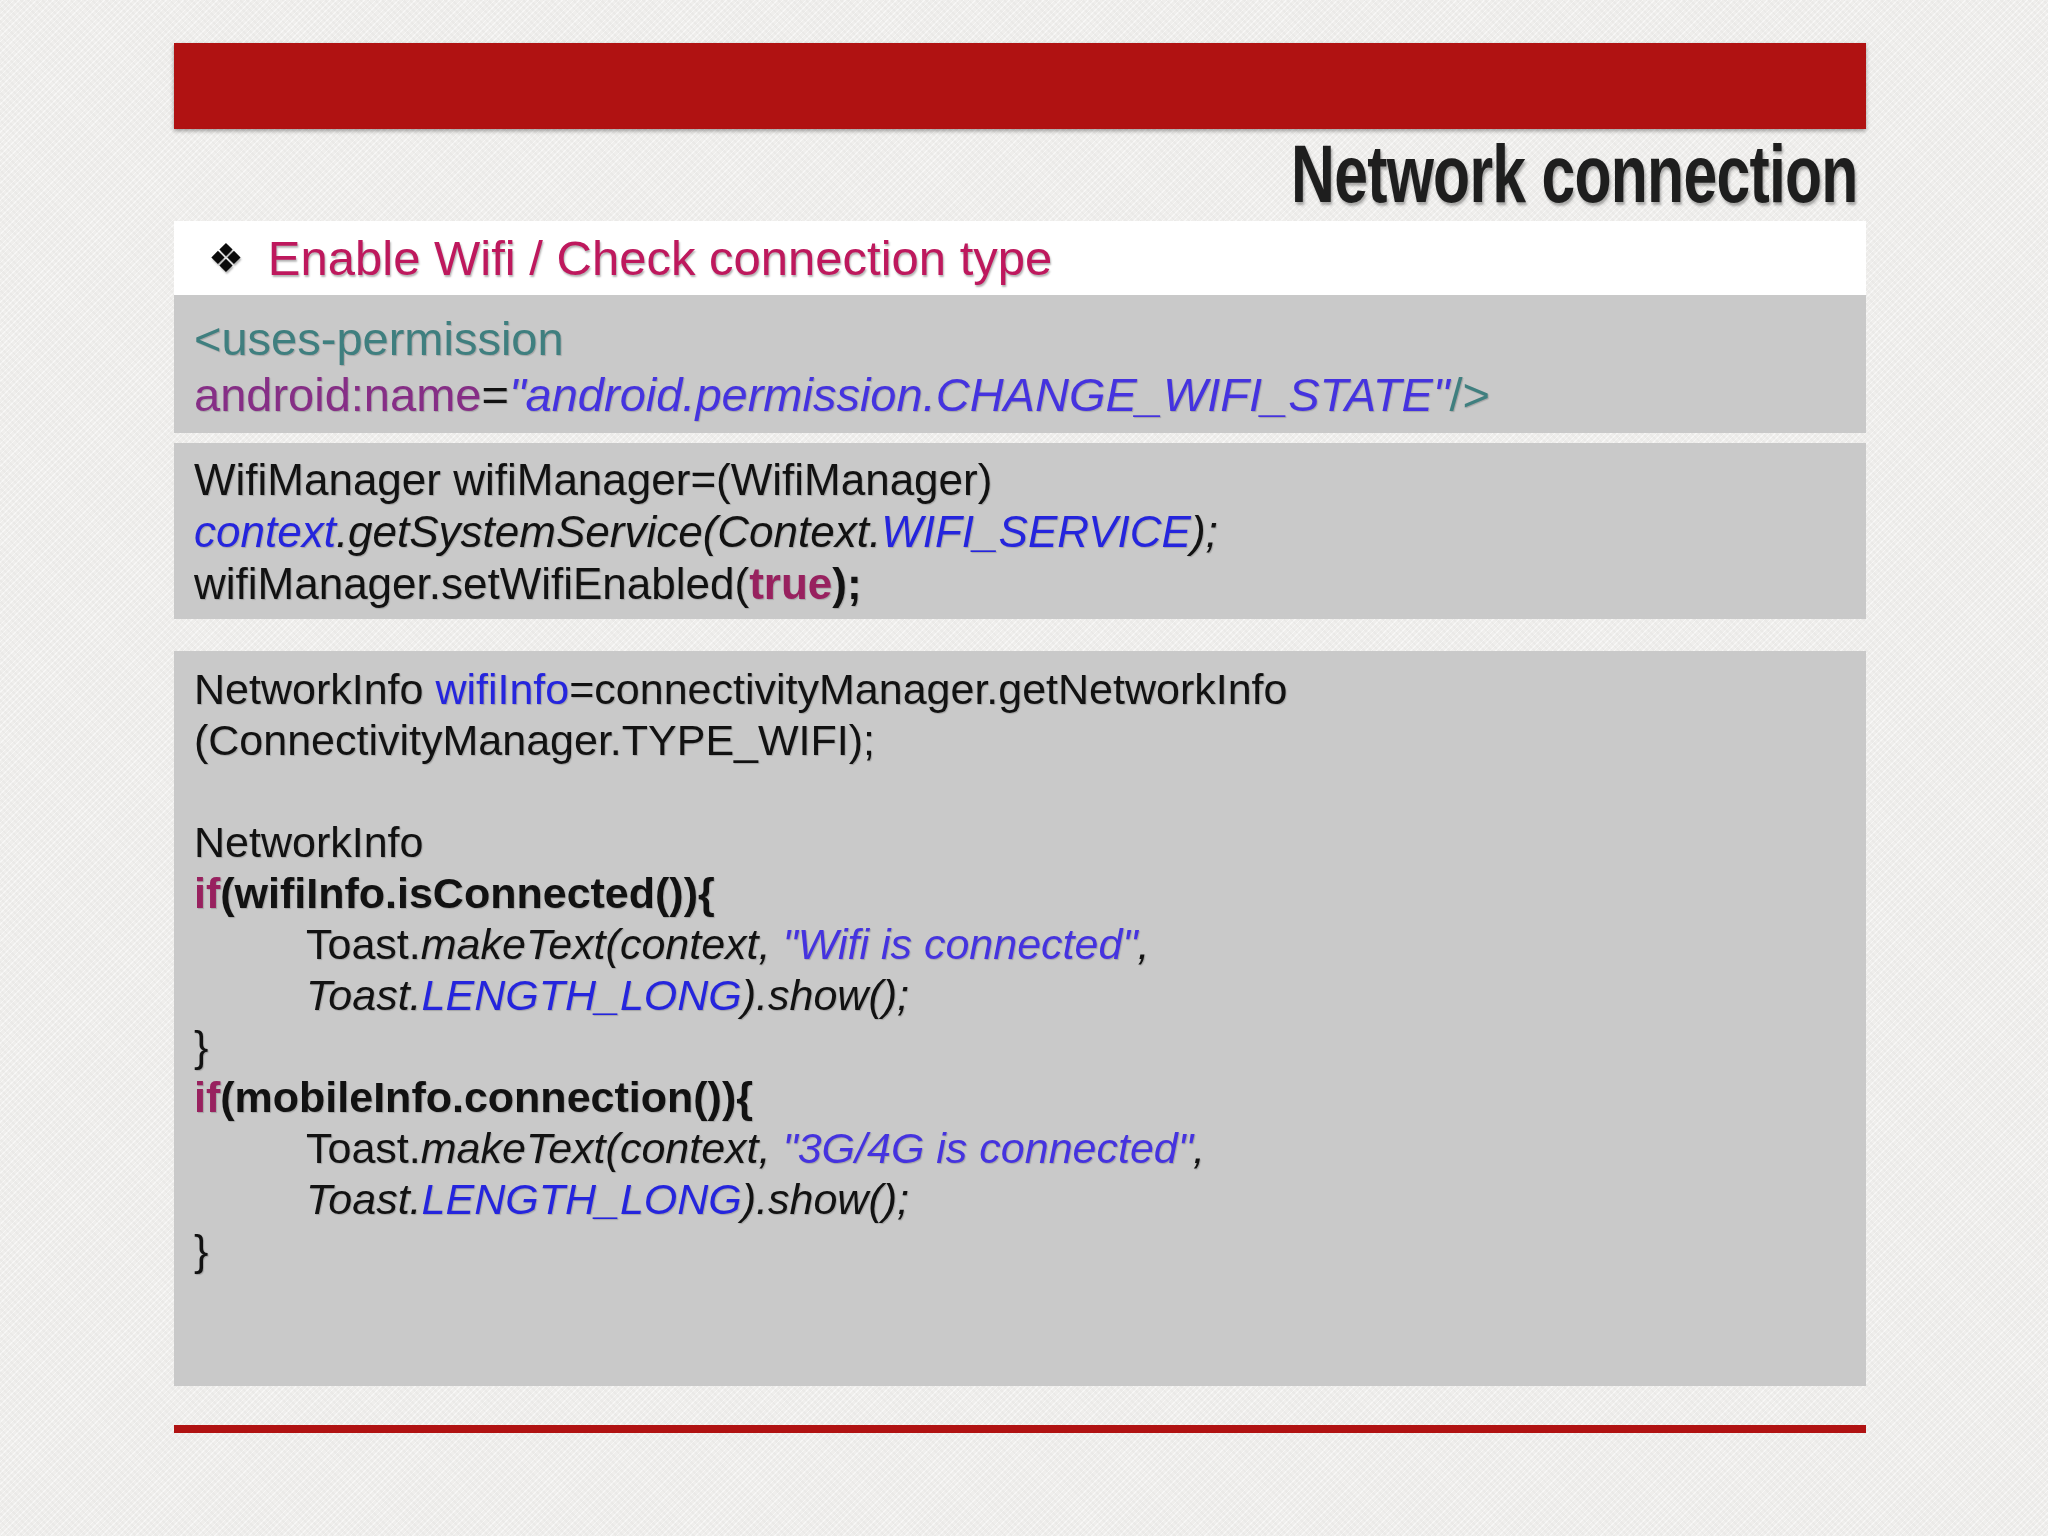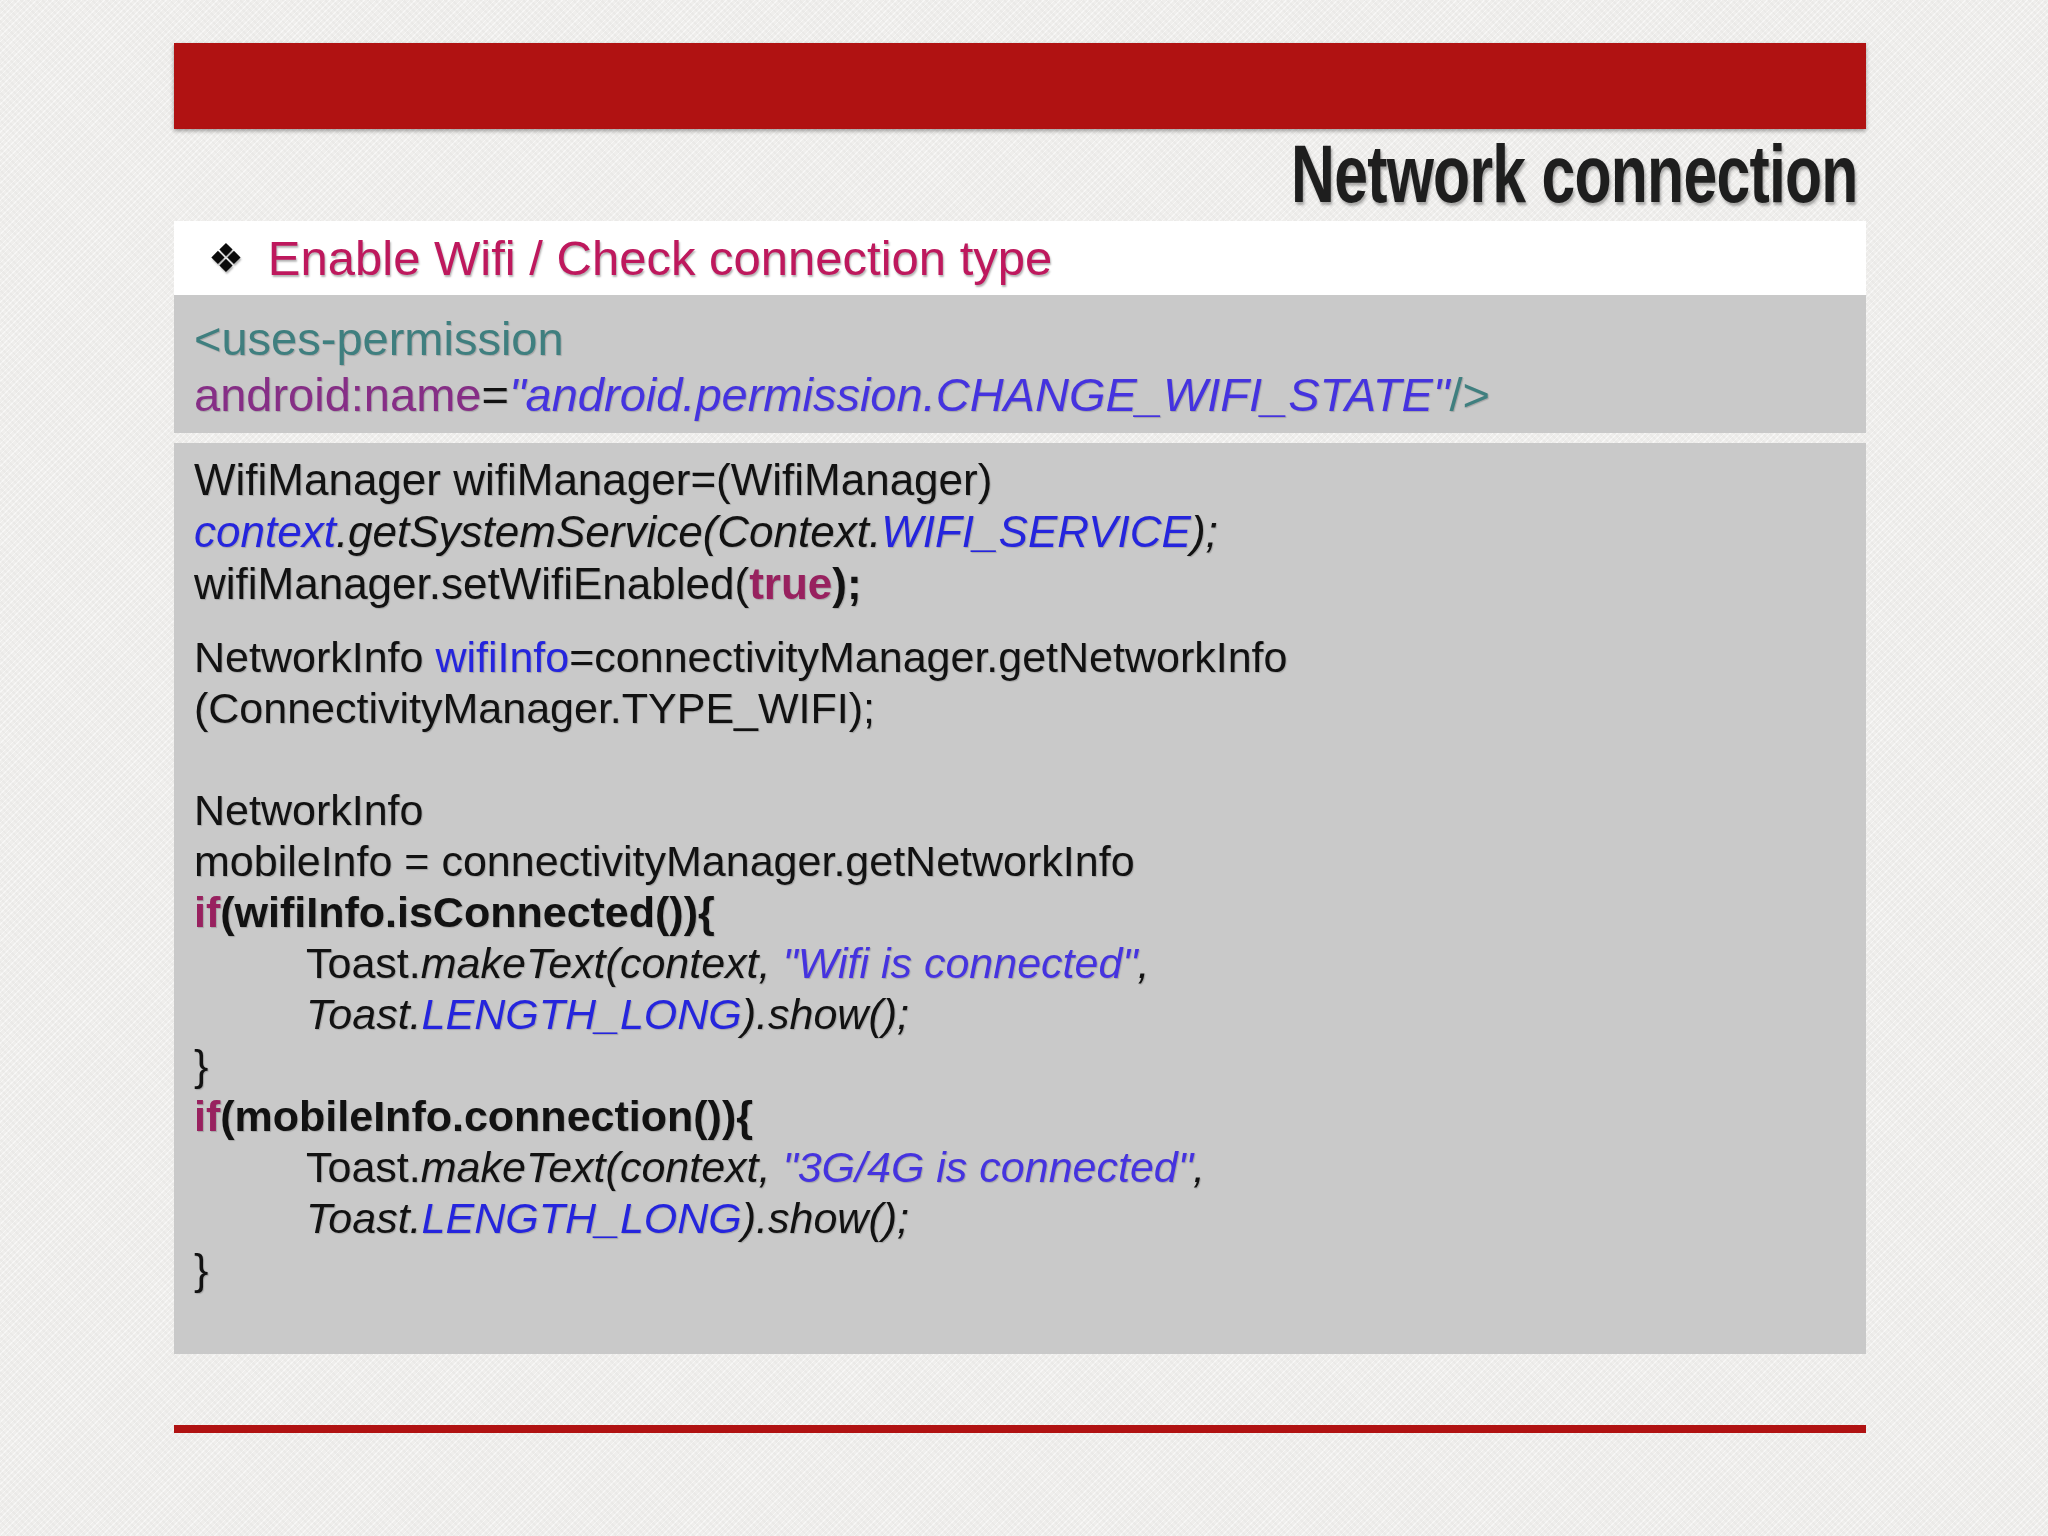--- a/index.html
+++ b/index.html
@@ -43,21 +43,21 @@
   .code-block{
     position:absolute;left:174px;width:1692px;box-sizing:border-box;
     background:#c9c9c9;padding-left:20px;padding-right:12px;
     text-shadow:1px 1px 1px rgba(0,0,0,0.18);
     white-space:nowrap;
   }
   .code1{top:252px;height:138px;padding-top:16px;font-size:47px;}
   .code1 .code-line{line-height:56px;}
   .code2{top:400px;height:176px;padding-top:11px;font-size:44px;}
   .code2 .code-line{line-height:52px;}
-  .code3{top:576px;height:735px;padding-top:13px;font-size:43px;}
+  .code3{top:608px;height:735px;padding-top:13px;font-size:43px;}
   .code3 .code-line{line-height:51px;}
   .code-line.ind{padding-left:112px;}
 
   .tk-p {color:#121212;}
   .tk-pi{color:#121212;font-style:italic;}
   .tk-pb{color:#121212;font-weight:700;}
   .tk-t {color:#3f7f7f;}
   .tk-a {color:#862e86;}
   .tk-s {color:#4533df;font-style:italic;}
   .tk-f {color:#2525dd;}
@@ -91,21 +91,20 @@
       <div class="code-line"><span class="tk-p">WifiManager wifiManager=(WifiManager)</span></div>
       <div class="code-line"><span class="tk-fi">context</span><span class="tk-pi">.getSystemService(Context.</span><span class="tk-fi">WIFI_SERVICE</span><span class="tk-pi">);</span></div>
       <div class="code-line"><span class="tk-p">wifiManager.setWifiEnabled(</span><span class="tk-k">true</span><span class="tk-pb">);</span></div>
     </div>
 
   <div class="code-block code3" style="background: rgb(201, 201, 201);">
       <div class="code-line"><span class="tk-p">NetworkInfo </span><span class="tk-f">wifiInfo</span><span class="tk-p">=connectivityManager.getNetworkInfo</span></div>
       <div class="code-line"><span class="tk-p">(ConnectivityManager.TYPE_WIFI);</span></div>
       <div class="code-line">&nbsp;</div>
       <div class="code-line"><span class="tk-p">NetworkInfo</span></div>
-      <div class="code-line"><span class="tk-p">mobileInfo = connectivityManager.getNetworkInfo</span></div>
       <div class="code-line"><span class="tk-k">if</span><span class="tk-pb">(wifiInfo.isConnected()){</span></div>
       <div class="code-line ind"><span class="tk-p">Toast.</span><span class="tk-pi">makeText(context, </span><span class="tk-s">"Wifi is connected"</span><span class="tk-pi">,</span></div>
       <div class="code-line ind"><span class="tk-pi">Toast.</span><span class="tk-fi">LENGTH_LONG</span><span class="tk-pi">).show();</span></div>
       <div class="code-line"><span class="tk-p">}</span></div>
       <div class="code-line"><span class="tk-k">if</span><span class="tk-pb">(mobileInfo.connection()){</span></div>
       <div class="code-line ind"><span class="tk-p">Toast.</span><span class="tk-pi">makeText(context, </span><span class="tk-s">"3G/4G is connected"</span><span class="tk-pi">,</span></div>
       <div class="code-line ind"><span class="tk-pi">Toast.</span><span class="tk-fi">LENGTH_LONG</span><span class="tk-pi">).show();</span></div>
       <div class="code-line"><span class="tk-p">}</span></div>
     </div>
 

